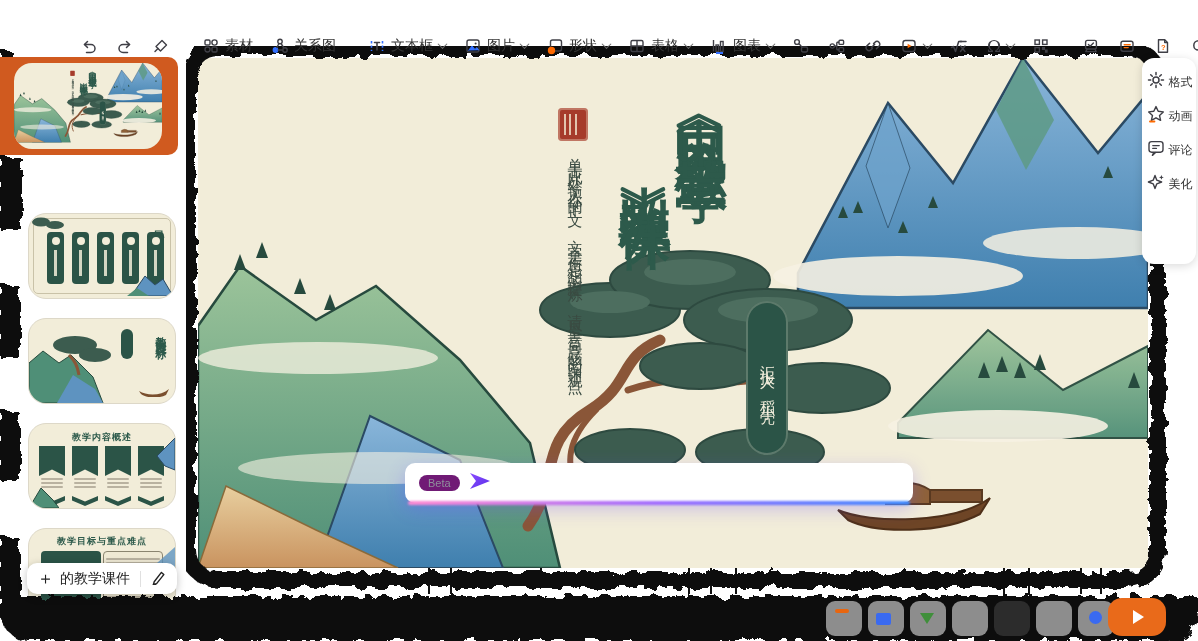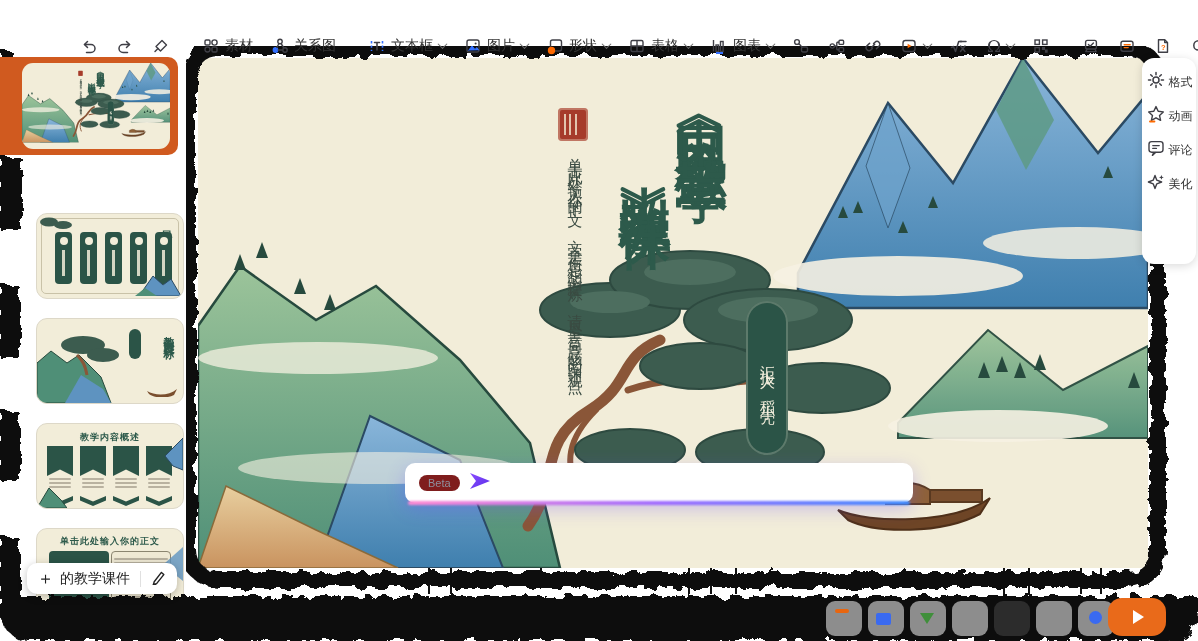--- a/index.html
+++ b/index.html
@@ -13,21 +13,21 @@
   .tbtn { display:flex; align-items:center; gap:5px; padding:5px 6px; border-radius:6px;
     color:#333; font-size:14px; cursor:pointer; white-space:nowrap;margin-top:45px; }
   .tbtn svg { display:block; }
   .tsep { width:1px; height:20px; background:#e2e2e6; margin:0 4px; }
   .caret { width:7px; height:7px; border-right:1.5px solid #666; border-bottom:1.5px solid #666;
     transform:rotate(45deg) translate(-1px,-1px); margin-left:1px; }
 
   
   .rail { position:absolute; left:0; top:46px; width:186px; height:595px; background:#fff; z-index:30; }
   .thumb { position:absolute; left:28px; width:148px; height:86px; background:#f2edd9;
-    border:1px solid #ddd8c8; border-radius:11px; overflow:hidden; cursor:pointer;margin-left:8px; }
+    border:1px solid #ddd8c8; border-radius:18px; overflow:hidden; cursor:pointer; }
   .thumb-sel-wrap { position:absolute; left:0; top:11px; width:178px; height:98px;
     background:#d05a1f; border-radius:0 10px 10px 0; z-index:2; }
   .thumb-sel-wrap .thumb { left:14px; top:6px; border:none; }
   .blob { position:absolute; background:#0a0a0a; }
 
   .mini { position:relative; width:950px; height:510px; transform:scale(0.156); transform-origin:0 0; }
 
   
   .mini-title { position:absolute; font-family:"DejaVu Serif","Liberation Serif",serif;
     color:#2d5a4b; font-weight:bold; }
@@ -74,21 +74,21 @@
     align-items:center; justify-content:center; }
   .plaque span { writing-mode:vertical-rl; color:#f4efdd; font-size:15px; letter-spacing:5px;
     font-family:"DejaVu Serif","Liberation Serif",serif; }
 
   .ai-bar { position:absolute; left:207px; top:405px; width:508px; height:40px; background:#fff;
     border-radius:10px; box-shadow:0 6px 18px rgba(110,80,255,.30); display:flex; align-items:center;
     padding:0 10px 0 14px; gap:8px; z-index:15; }
   .ai-bar::after { content:""; position:absolute; left:3px; right:3px; bottom:-2px; height:4px;
     border-radius:4px; background:linear-gradient(90deg,#ff8ad2,#a06bff,#3f8bff); filter:blur(1px); }
   .ai-text { flex:1; font-size:14px; color:#333; white-space:nowrap; overflow:hidden; }
-  .beta-pill { background:#7f1d1d; color:#8f8f9c; font-size:11px; padding:2px 9px; border-radius:10px; }
+  .beta-pill { background:#701a75; color:#8f8f9c; font-size:11px; padding:2px 9px; border-radius:10px; }
 
   
   .rpanel { position:absolute; left:1142px; top:58px; width:54px; height:206px; background:#fff;
     border-radius:12px; box-shadow:0 2px 10px rgba(0,0,0,.15); z-index:45; display:flex;
     flex-direction:column; align-items:center; padding-top:12px; gap:10px; }
   .rpanel .ritem { display:flex; flex-direction:row; align-items:center; gap:3px; cursor:pointer; }
   .rpanel .ritem span.lbl { font-size:12px; color:#333; }
 
   
   .gap-ticks { position:absolute; left:186px; top:566px; width:1012px; height:30px; z-index:5; }
@@ -485,21 +485,21 @@
     </div>
     <svg class="abs" style="right:0;top:14px;" width="28" height="40" viewBox="0 0 28 40">
         <path d="M28 0 10 18l8 10 10 4z" fill="#5e93c0" stroke="#2b4a63"></path>
       </svg>
     <svg class="abs" style="left:0;bottom:0;" width="30" height="26" viewBox="0 0 30 26">
         <path d="M0 26 12 6l12 12 6 8z" fill="#4f8f77" stroke="#274a3e"></path>
       </svg>
   </div>
 
   <div class="thumb" style="top:482px;">
-    <div class="mini-title" style="position:absolute;top:6px;left:0;right:0;text-align:center;font-size:9px;letter-spacing:1px;">单击此处输入你的正文</div>
+    <div class="mini-title" style="position:absolute;top:6px;left:0;right:0;text-align:center;font-size:9px;letter-spacing:1px;">教学目标与重点难点</div>
     <div class="bub dark" style="left:12px;top:22px;"></div>
     <div class="bub light" style="right:12px;top:22px;">
         <div class="tline" style="margin-top:6px;"></div>
         <div class="tline"></div>
       </div>
     <div class="bub dark" style="left:12px;top:56px;"></div>
     <div class="bub light" style="right:12px;top:56px;">
         <div class="tline" style="margin-top:6px;"></div>
         <div class="tline"></div>
       </div>

